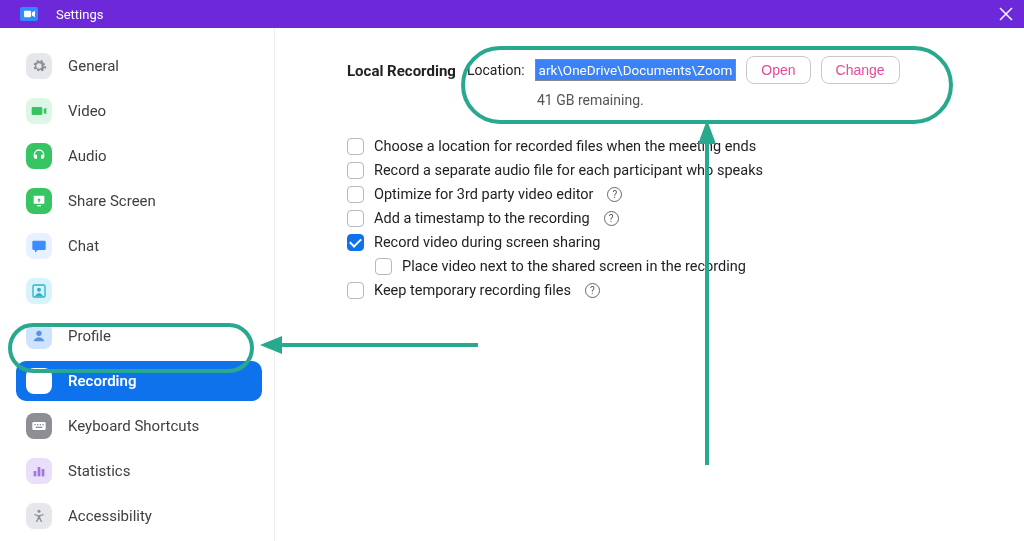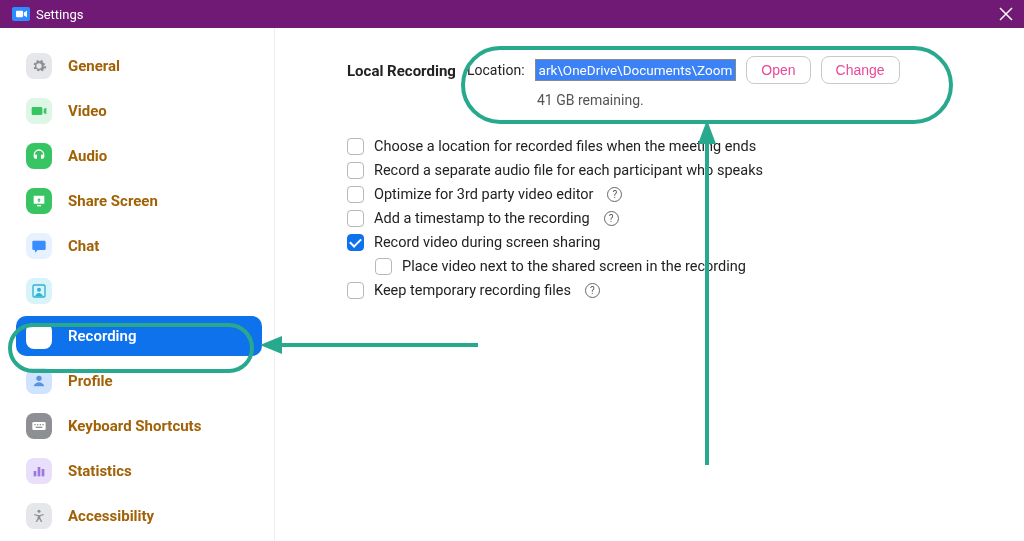--- a/index.html
+++ b/index.html
@@ -5,28 +5,29 @@
     * { margin: 0; padding: 0; box-sizing: border-box; }
     body {
       font-family: -apple-system, BlinkMacSystemFont, "Segoe UI", Roboto, Arial, sans-serif;
       background: #fff;
       width: 1024px;
       height: 541px;
       overflow: hidden;
       position: relative;
     }
     .titlebar {
-      background: #701a75;
+      background: #6d28d9;
       height: 28px;
       display: flex;
       align-items: center;
-      padding: 0 12px;
+      padding: 0 20px;
       color: #fff;
       font-size: 13px;
       position: relative;
+      gap: 12px;
     }
     .titlebar-icon {
       width: 18px;
       height: 14px;
       background: #2d8cff;
       border-radius: 2px;
       margin-right: 6px;
       display: flex;
       align-items: center;
       justify-content: center;
@@ -54,24 +55,23 @@
       border-right: 1px solid #eee;
     }
     .sidebar-item {
       display: flex;
       align-items: center;
       height: 40px;
       padding: 0 10px;
       border-radius: 10px;
       cursor: pointer;
       font-size: 15px;
-      color: #a16207;
+      color: #404040;
       margin-bottom: 5px;
       position: relative;
-      font-weight: bold;
     }
     .sidebar-item.active {
       background: #0e72ec;
       color: #fff;
       font-weight: 600;
     }
     .sidebar-icon {
       width: 26px;
       height: 26px;
       border-radius: 8px;
@@ -259,37 +259,37 @@
       </div>
       <div class="sidebar-item">
         <span class="sidebar-icon" style="background: rgb(216, 244, 250); color: rgb(43, 179, 208);">
           <svg width="16" height="16" viewBox="0 0 24 24">
             <rect x="3" y="3" width="18" height="18" rx="2" fill="none" stroke="currentColor" stroke-width="2"></rect>
             <circle cx="12" cy="10" r="3" fill="currentColor"></circle>
             <path d="M6 20c1-3 4-5 6-5s5 2 6 5" fill="currentColor"></path>
           </svg>
         </span>
       </div>
+      <div class="sidebar-item">
+        <span class="sidebar-icon" style="background: rgb(207, 227, 255); color: rgb(90, 147, 224);">
+          <svg width="16" height="16" viewBox="0 0 24 24">
+            <circle cx="12" cy="8" r="4" fill="currentColor"></circle>
+            <path d="M4 20c1-4 5-6 8-6s7 2 8 6" fill="currentColor"></path>
+          </svg>
+        </span>
+        <span class="sidebar-label">Profile</span>
+      </div>
       <div class="sidebar-item active">
         <span class="sidebar-icon" style="background: rgb(255, 255, 255); color: rgb(255, 255, 255);">
           <svg width="16" height="16" viewBox="0 0 24 24">
             <circle cx="12" cy="12" r="9" fill="none" stroke="currentColor" stroke-width="2"></circle>
             <circle cx="12" cy="12" r="4" fill="currentColor"></circle>
           </svg>
         </span>
         <span class="sidebar-label">Recording</span>
-      </div>
-      <div class="sidebar-item">
-        <span class="sidebar-icon" style="background: rgb(207, 227, 255); color: rgb(90, 147, 224);">
-          <svg width="16" height="16" viewBox="0 0 24 24">
-            <circle cx="12" cy="8" r="4" fill="currentColor"></circle>
-            <path d="M4 20c1-4 5-6 8-6s7 2 8 6" fill="currentColor"></path>
-          </svg>
-        </span>
-        <span class="sidebar-label">Profile</span>
       </div>
       <div class="sidebar-item">
         <span class="sidebar-icon" style="background: rgb(141, 143, 148); color: rgb(255, 255, 255);">
           <svg width="16" height="16" viewBox="0 0 24 24">
             <rect x="2" y="6" width="20" height="12" rx="2" fill="currentColor"></rect>
             <rect x="5" y="9" width="2" height="2" fill="#8d8f94"></rect>
             <rect x="9" y="9" width="2" height="2" fill="#8d8f94"></rect>
             <rect x="13" y="9" width="2" height="2" fill="#8d8f94"></rect>
             <rect x="17" y="9" width="2" height="2" fill="#8d8f94"></rect>
             <rect x="7" y="13" width="10" height="2" fill="#8d8f94"></rect>

